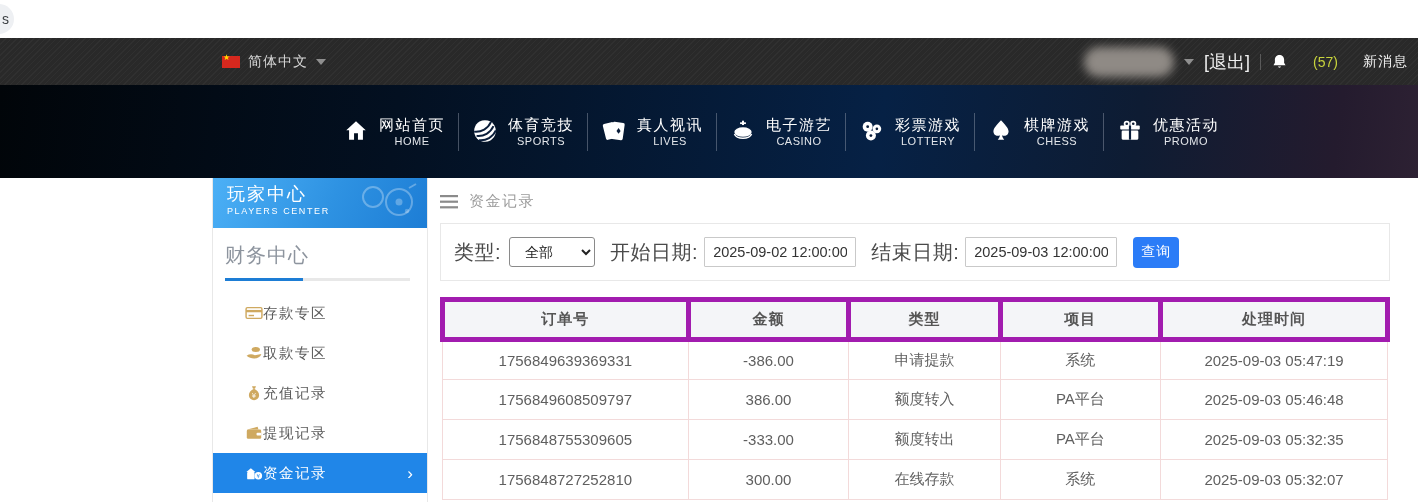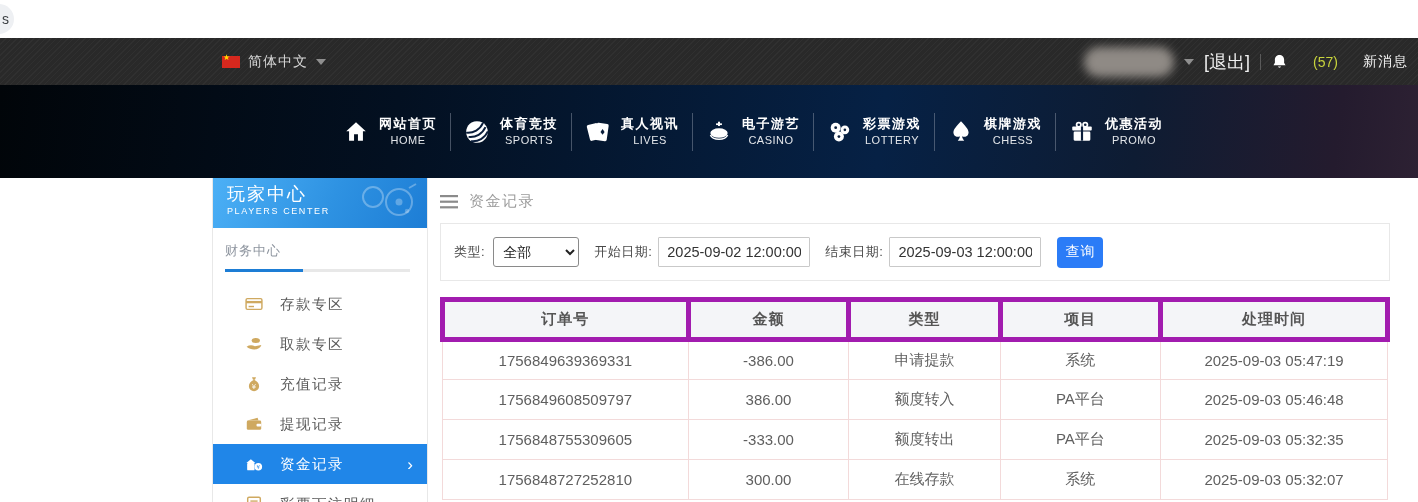--- a/index.html
+++ b/index.html
@@ -30,58 +30,58 @@
   .msg-group { display:flex; align-items:center; gap:25px; cursor:pointer; }
   .msg-count { color:#c8d43c; font-size:14px; }
   .msg-label { color:#f0f0f0; font-size:14px; letter-spacing:1px; }
 
   
   .navbar { height:93px; display:flex; align-items:center; padding-left:330px;
     background:linear-gradient(97deg,#010509 0%,#031021 28%,#062145 62%,#0e1c33 80%,#241b2e 94%,#2d2133 100%); }
   .nav-item { display:flex; align-items:center; gap:10px; padding:0 13px; cursor:pointer; }
   .nav-ico { display:flex; flex:none; }
   .nav-txt { display:flex; flex-direction:column; align-items:center; line-height:1.3; }
-  .nav-title { color:#fff; font-size:13px; font-weight:bold; letter-spacing:1.5px; }
+  .nav-title { color:#fff; font-size:15px; font-weight:normal; letter-spacing:1.5px; }
   .nav-sub { color:#e3e6ea; font-size:11px; letter-spacing:.5px; }
   .nav-sep { width:1px; height:38px; background:rgba(150,160,175,.45); flex:none; }
 
   
   .page { position:relative; height:317px; background:#fff; }
 
   
   .sidebar { position:absolute; left:212px; top:0; width:216px; height:324px; background:#fff;
     border-left:1px solid #e8e8e8; border-right:1px solid #e8e8e8; overflow:hidden; }
   .sb-header { height:50px; color:#fff; padding:6px 0 0 14px; position:relative; overflow:hidden;
     background:linear-gradient(115deg,#4cb0f6 0%,#2e92e2 55%,#1d7dd5 100%); }
   .sb-title { font-size:18px; letter-spacing:2px; line-height:1.2; }
   .sb-sub { font-size:9px; letter-spacing:1.6px; }
   .sb-ghost { position:absolute; right:6px; top:3px; }
   .sb-section { padding:14px 16px 0 12px; }
-  .sb-section-title { color:#8d949e; font-size:13px; letter-spacing:1px; }
+  .sb-section-title { color:#8d949e; font-size:20px; letter-spacing:1px; }
   .sb-line { margin-top:9px; height:3px; width:185px; background:#e8e8e8; }
   .sb-line-fill { width:78px; height:3px; background:#1d7dd5; }
   .sb-menu { margin-top:12px; }
-  .sb-item { height:40px; display:flex; align-items:center; padding-left:32px; gap:17px;
+  .sb-item { height:40px; display:flex; align-items:center; padding-left:32px; 
     cursor:pointer; position:relative; }
   .sb-ico { color:#cfa960; display:flex; flex:none; }
   .sb-label { color:#5a5a5a; font-size:14.5px; letter-spacing:1.5px; }
   .sb-item.active { background:#2086e8; }
   .sb-item.active .sb-ico { color:#fff; }
   .sb-item.active .sb-label { color:#fff; }
   .sb-chevron { position:absolute; right:14px; color:#fff; font-size:17px; line-height:1; }
 
   
   .main { position:absolute; left:440px; top:0; width:950px; }
   .breadcrumb { margin-top:14px; display:flex; align-items:center; gap:11px; }
   .bc-label { color:#9b9b9b; font-size:15px; letter-spacing:1.5px; }
   .filter-panel { margin-top:12px; height:58px; border:1px solid #e8e8e8;
     display:flex; align-items:center; padding:0 13px; }
-  .f-label { color:#4a4a4a; font-size:13px; letter-spacing:.5px; }
+  .f-label { color:#4a4a4a; font-size:20px; letter-spacing:.5px; }
   .type-select { width:86px; height:30px; margin-left:8px; border:1px solid #8a8a8a; border-radius:3px;
-    font-size:14px; padding-left:5px; color:#222; background:#fff;
+    font-size:14px; padding-left:11px; color:#222; background:#fff;
     font-family:"Liberation Sans","DejaVu Sans",sans-serif; }
   .date-input { width:152px; height:30px; border:1px solid #c9c9c9; border-radius:1px; font-size:14.5px;
     padding:0 8px; color:#333; margin-left:6px; font-family:"Liberation Sans","DejaVu Sans",sans-serif; }
   .ml { margin-left:15px; }
   .query-btn { margin-left:16px; width:46px; height:31px; background:#2b7cf7; border:none; border-radius:4px;
     color:#fff; font-size:14px; letter-spacing:1px; cursor:pointer;
     font-family:"Liberation Sans","DejaVu Sans",sans-serif; }
 
   table.funds { margin-top:16px; width:100%; border-collapse:collapse; table-layout:fixed; }
   .funds th { height:40px; background:#f4f5f8; color:#555; font-size:15px; font-weight:bold;

